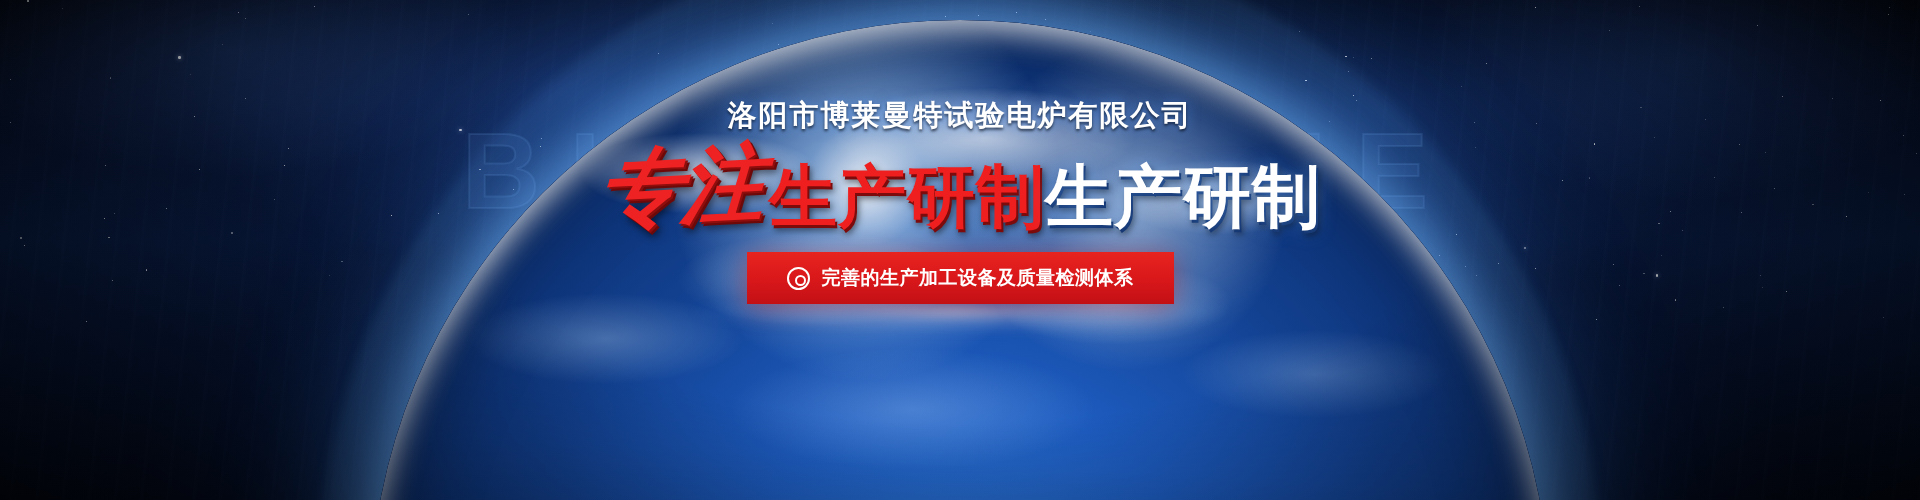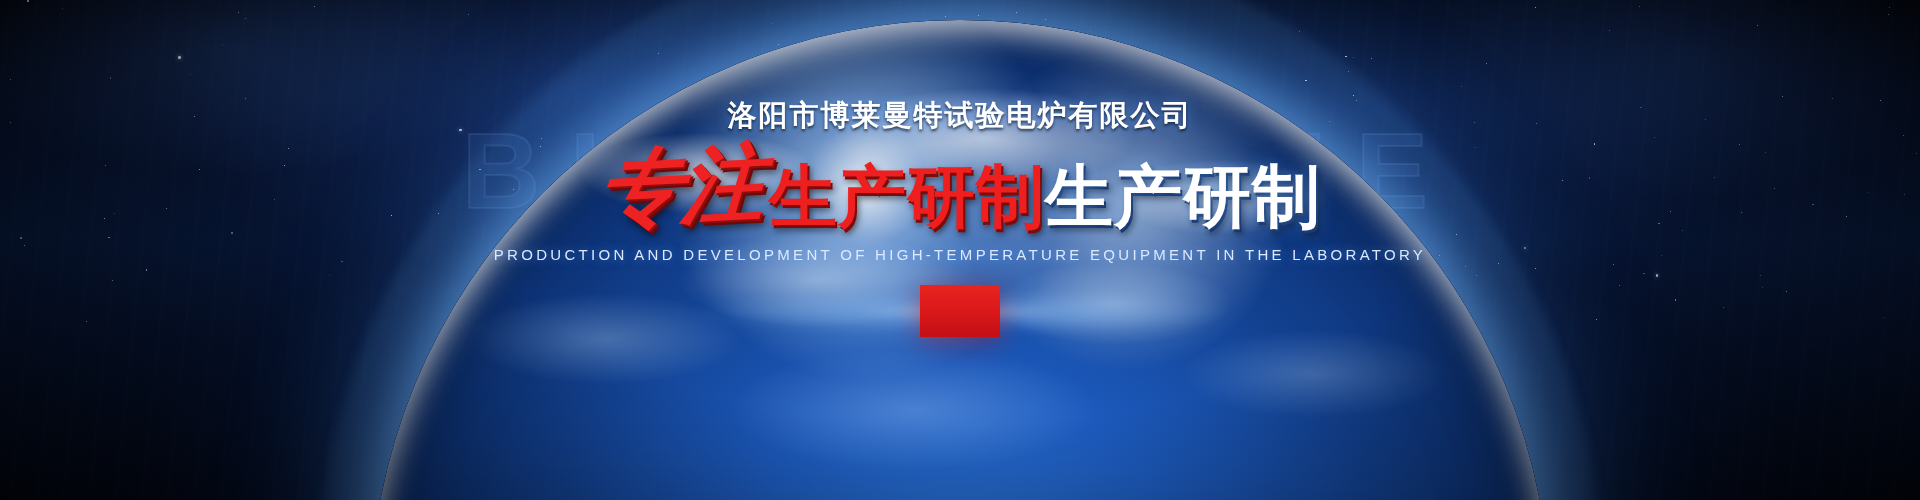--- a/index.html
+++ b/index.html
@@ -426,19 +426,22 @@
   <div class="content">
 
     <div class="company">洛阳市博莱曼特试验电炉有限公司</div>
 
     <div class="headline">
       <span class="hl-brush">专注</span>
       <span class="hl-red">生产研制</span>
       <span class="hl-white">生产研制</span>
     </div>
 
-    <div class="subtitle">PRODUCTION AND DEVELOPMENT OF HIGH-TEMPERATURE EQUIPMENT IN THE LABORATORY</div>
 
     <div class="feature-bar">
+      <div class="feature">
+        <span class="ring-icon"></span>
+        <span>完善的生产加工设备及质量检测体系</span>
+      </div>
     </div>
 
   </div>
 </div>
 
 </body></html>

